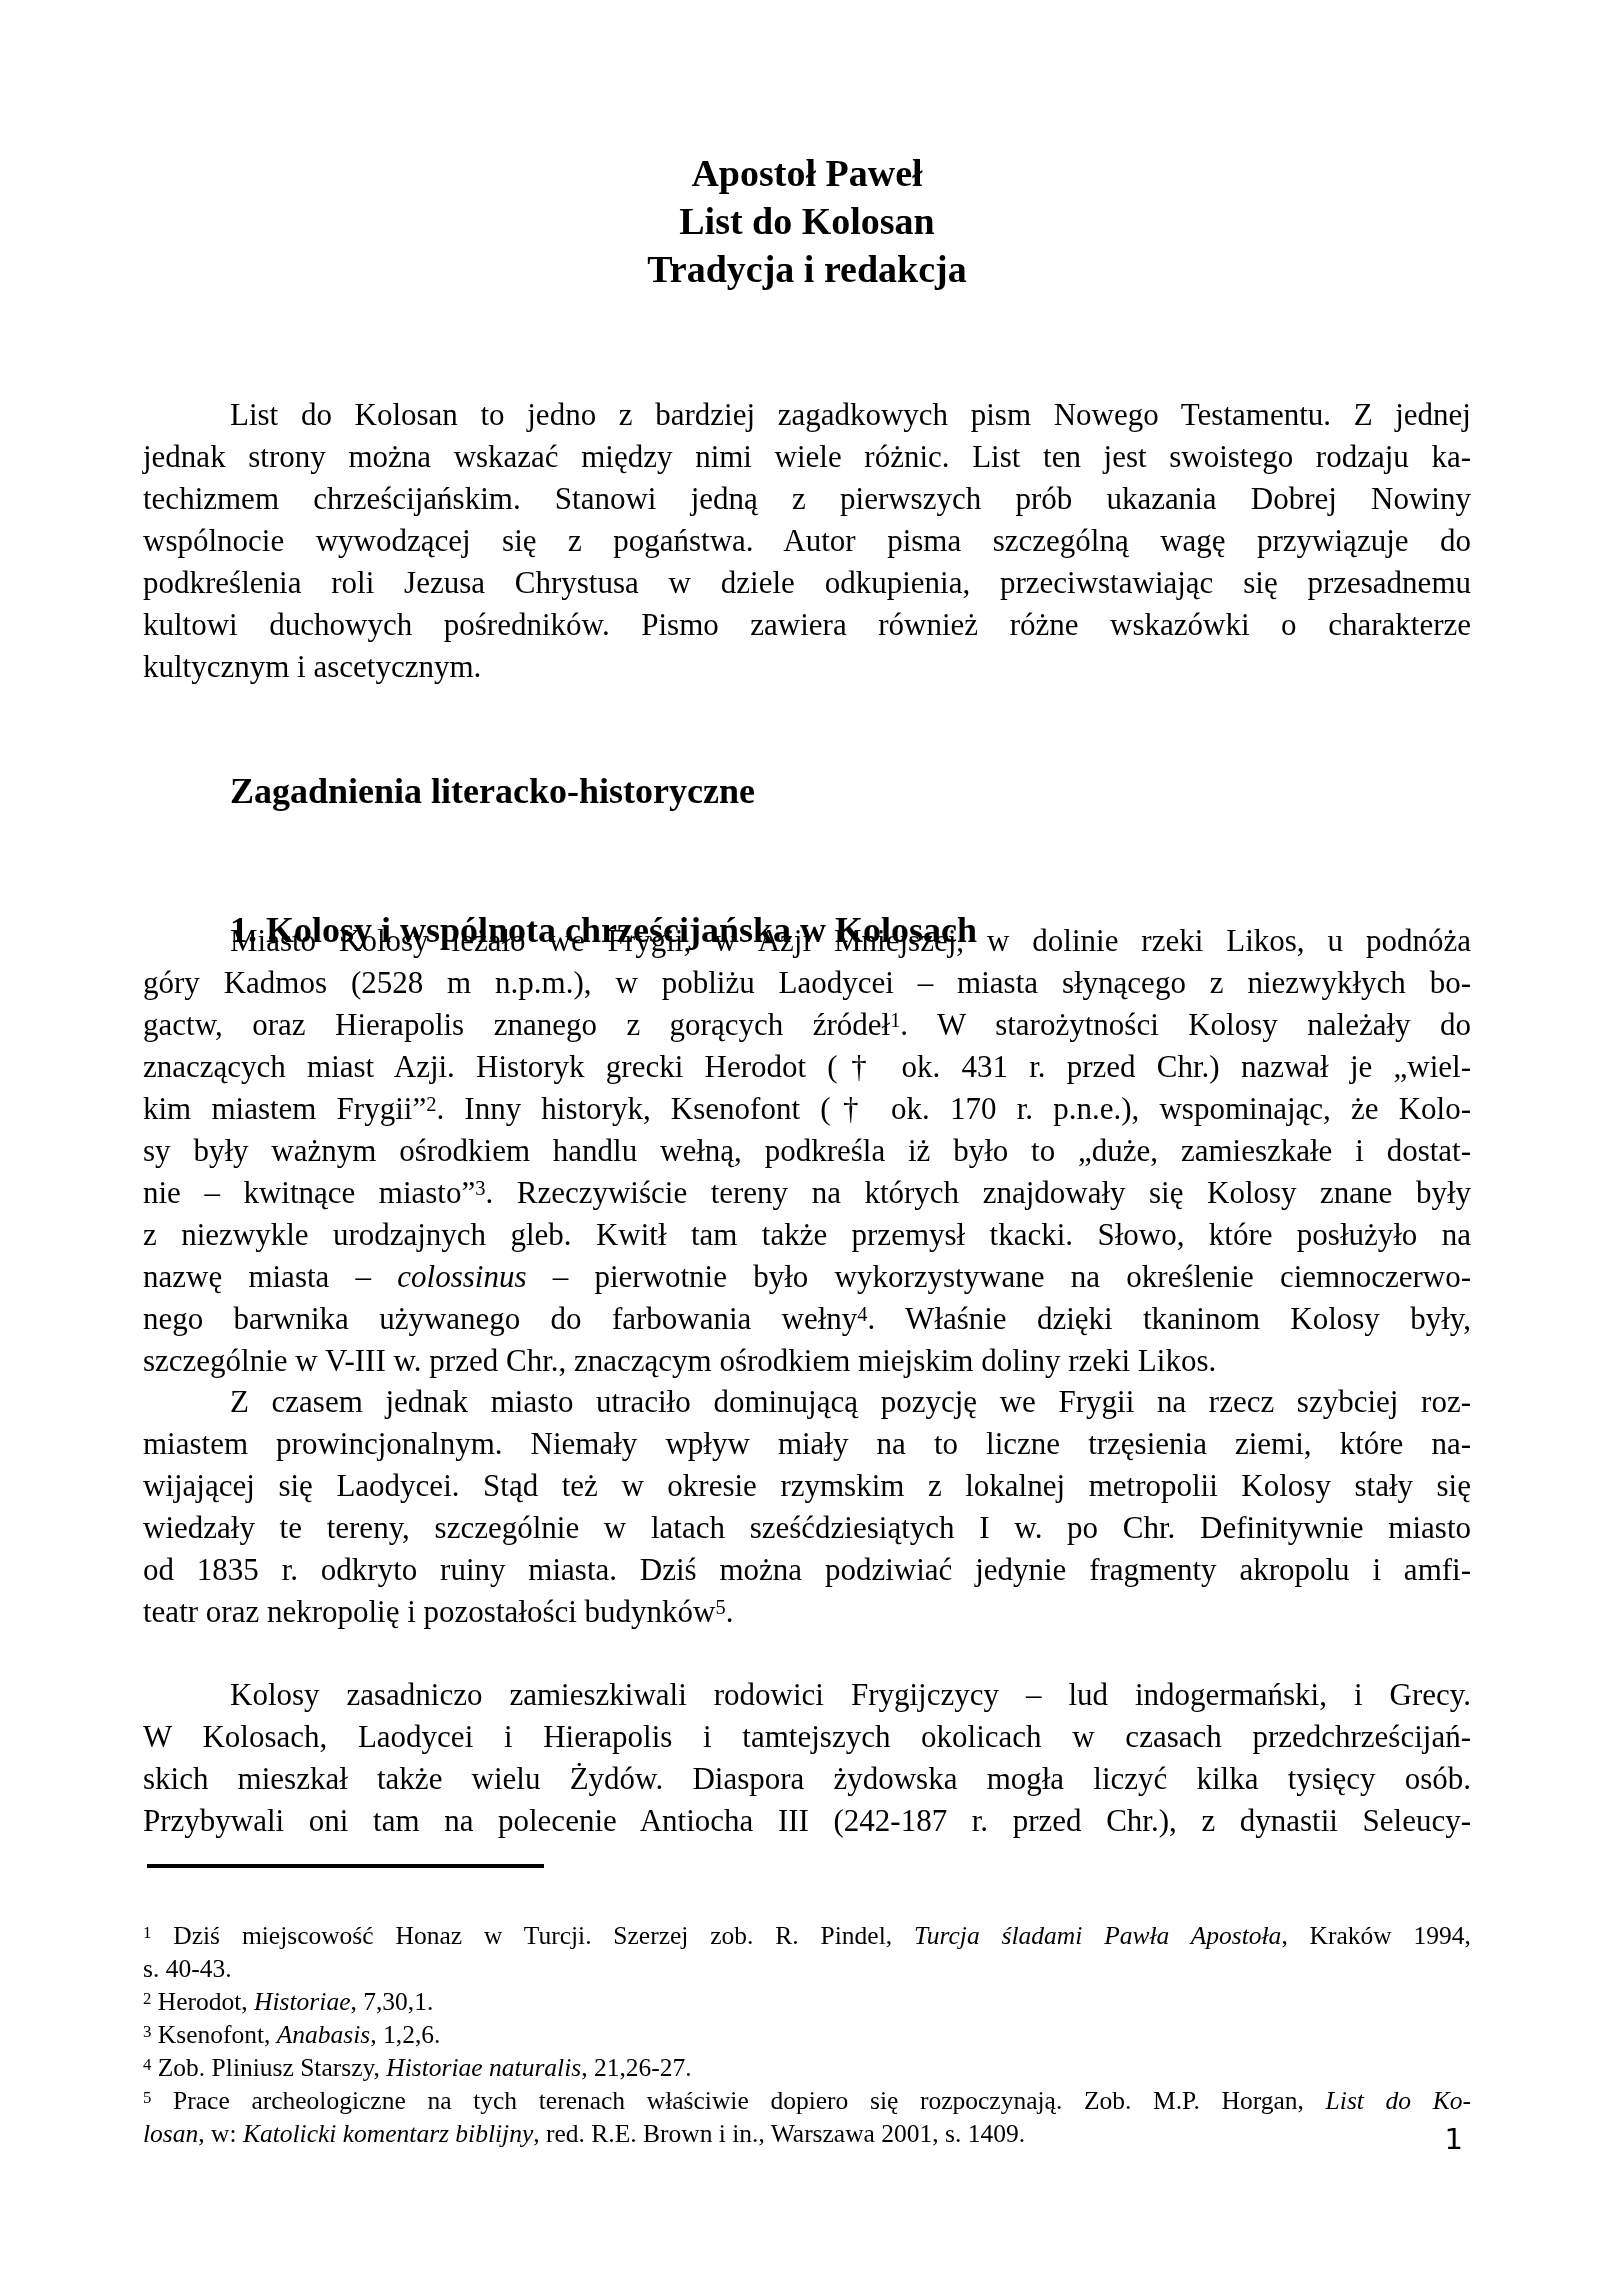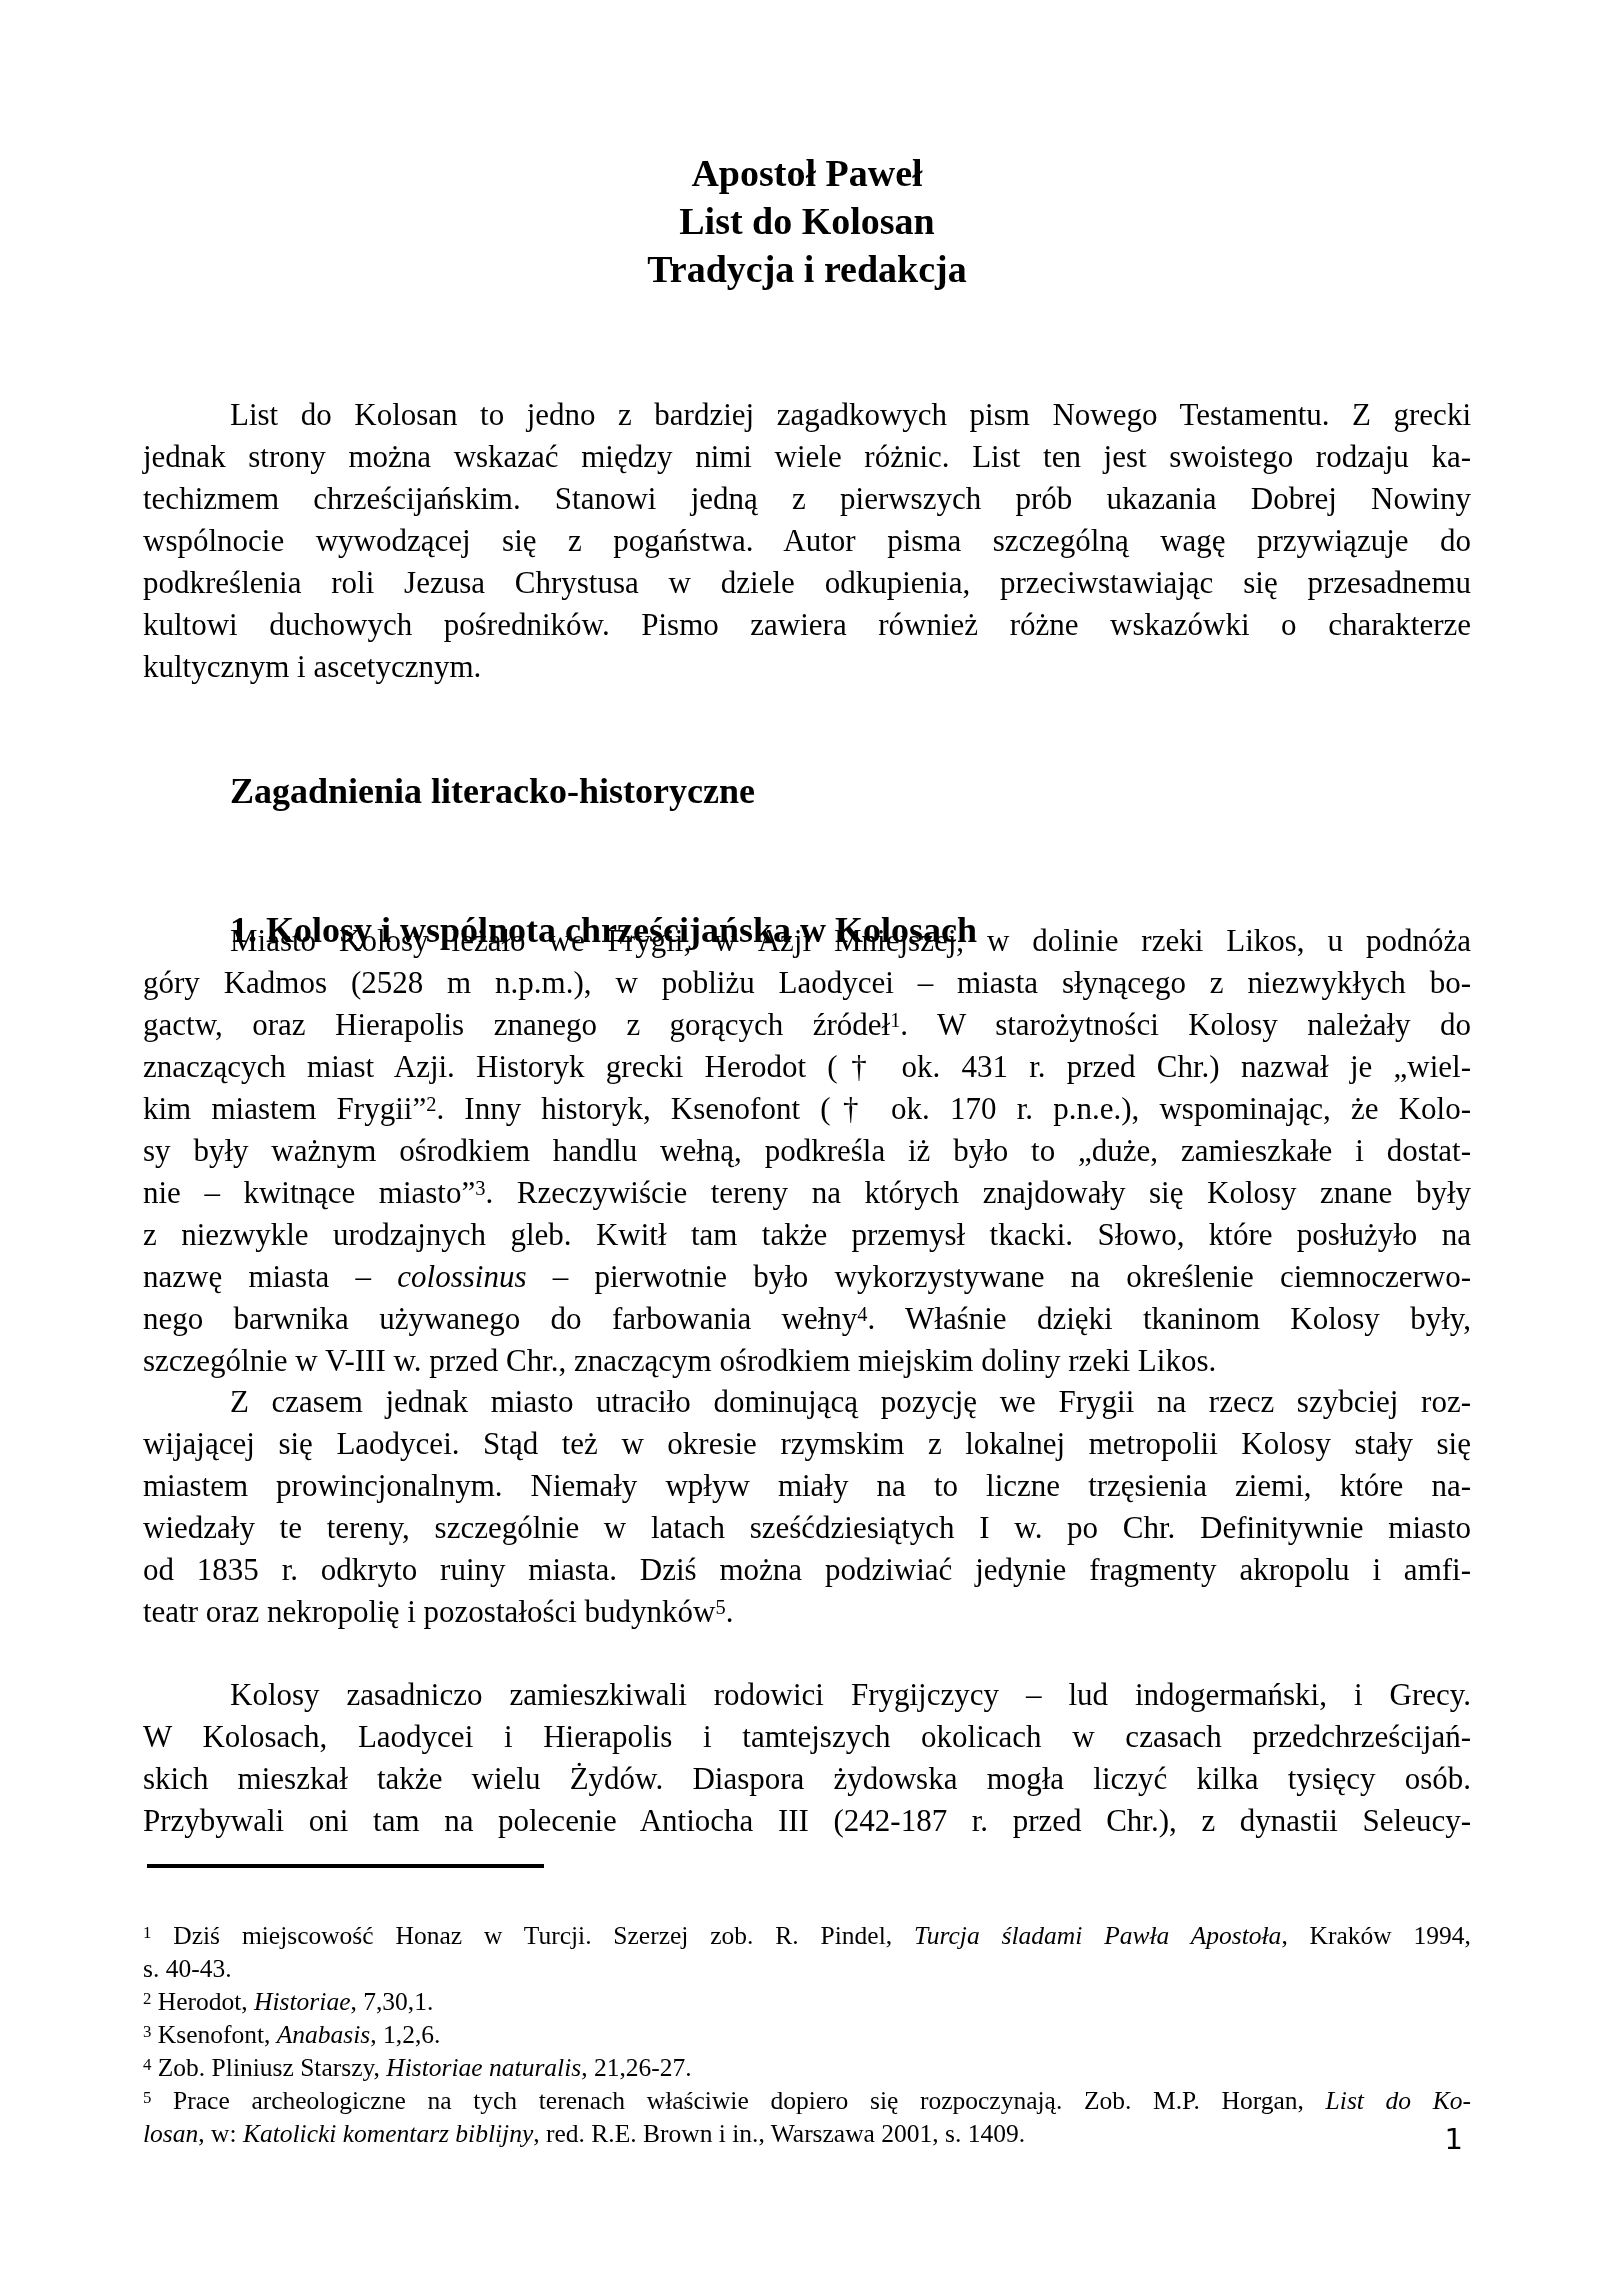--- a/index.html
+++ b/index.html
@@ -45,21 +45,21 @@
 </head>
 <body>
 
 <header class="abs col title">
     <div class="line">Apostoł Paweł</div>
     <div class="line">List do Kolosan</div>
     <div class="line last">Tradycja i redakcja</div>
   </header>
 
 <div class="abs col para" id="p1">
-    <div class="line">List do Kolosan to jedno z bardziej zagadkowych pism Nowego Testamentu. Z grecki</div>
+    <div class="line">List do Kolosan to jedno z bardziej zagadkowych pism Nowego Testamentu. Z jednej</div>
     <div class="line">jednak strony można wskazać między nimi wiele różnic. List ten jest swoistego rodzaju ka-</div>
     <div class="line">techizmem chrześcijańskim. Stanowi jedną z pierwszych prób ukazania Dobrej Nowiny</div>
     <div class="line">wspólnocie wywodzącej się z pogaństwa. Autor pisma szczególną wagę przywiązuje do</div>
     <div class="line">podkreślenia roli Jezusa Chrystusa w dziele odkupienia, przeciwstawiając się przesadnemu</div>
     <div class="line">kultowi duchowych pośredników. Pismo zawiera również różne wskazówki o charakterze</div>
     <div class="line last">kultycznym i ascetycznym.</div>
   </div>
 
 <h2 class="abs col heading" id="h-section">Zagadnienia literacko-historyczne</h2>
 <h3 class="abs col heading" id="h-subsection">1. Kolosy i wspólnota chrześcijańska w Kolosach</h3>
@@ -72,22 +72,22 @@
     <div class="line"><span>kim miastem Frygii”</span><span class="sup">2</span><span>. Inny historyk, Ksenofont († ok. 170 r. p.n.e.), wspominając, że Kolo-</span></div>
     <div class="line">sy były ważnym ośrodkiem handlu wełną, podkreśla iż było to „duże, zamieszkałe i dostat-</div>
     <div class="line"><span>nie – kwitnące miasto”</span><span class="sup">3</span><span>. Rzeczywiście tereny na których znajdowały się Kolosy znane były</span></div>
     <div class="line">z niezwykle urodzajnych gleb. Kwitł tam także przemysł tkacki. Słowo, które posłużyło na</div>
     <div class="line"><span>nazwę miasta – </span><span class="it">colossinus</span><span> – pierwotnie było wykorzystywane na określenie ciemnoczerwo-</span></div>
     <div class="line"><span>nego barwnika używanego do farbowania wełny</span><span class="sup">4</span><span>. Właśnie dzięki tkaninom Kolosy były,</span></div>
     <div class="line last">szczególnie w V-III w. przed Chr., znaczącym ośrodkiem miejskim doliny rzeki Likos.</div>
   </div>
 <div class="abs col para" id="p3">
     <div class="line">Z czasem jednak miasto utraciło dominującą pozycję we Frygii na rzecz szybciej roz-</div>
+    <div class="line">miastem prowincjonalnym. Niemały wpływ miały na to liczne trzęsienia ziemi, które na-</div>
     <div class="line">wijającej się Laodycei. Stąd też w okresie rzymskim z lokalnej metropolii Kolosy stały się</div>
-    <div class="line">miastem prowincjonalnym. Niemały wpływ miały na to liczne trzęsienia ziemi, które na-</div>
     <div class="line">wiedzały te tereny, szczególnie w latach sześćdziesiątych I w. po Chr. Definitywnie miasto</div>
     <div class="line">od 1835 r. odkryto ruiny miasta. Dziś można podziwiać jedynie fragmenty akropolu i amfi-</div>
     <div class="line last"><span>teatr oraz nekropolię i pozostałości budynków</span><span class="sup">5</span><span>.</span></div>
   </div>
 <div class="abs col para" id="p4">
     <div class="line">Kolosy zasadniczo zamieszkiwali rodowici Frygijczycy – lud indogermański, i Grecy.</div>
     <div class="line">W Kolosach, Laodycei i Hierapolis i tamtejszych okolicach w czasach przedchrześcijań-</div>
     <div class="line">skich mieszkał także wielu Żydów. Diaspora żydowska mogła liczyć kilka tysięcy osób.</div>
     <div class="line">Przybywali oni tam na polecenie Antiocha III (242-187 r. przed Chr.), z dynastii Seleucy-</div>
   </div>

